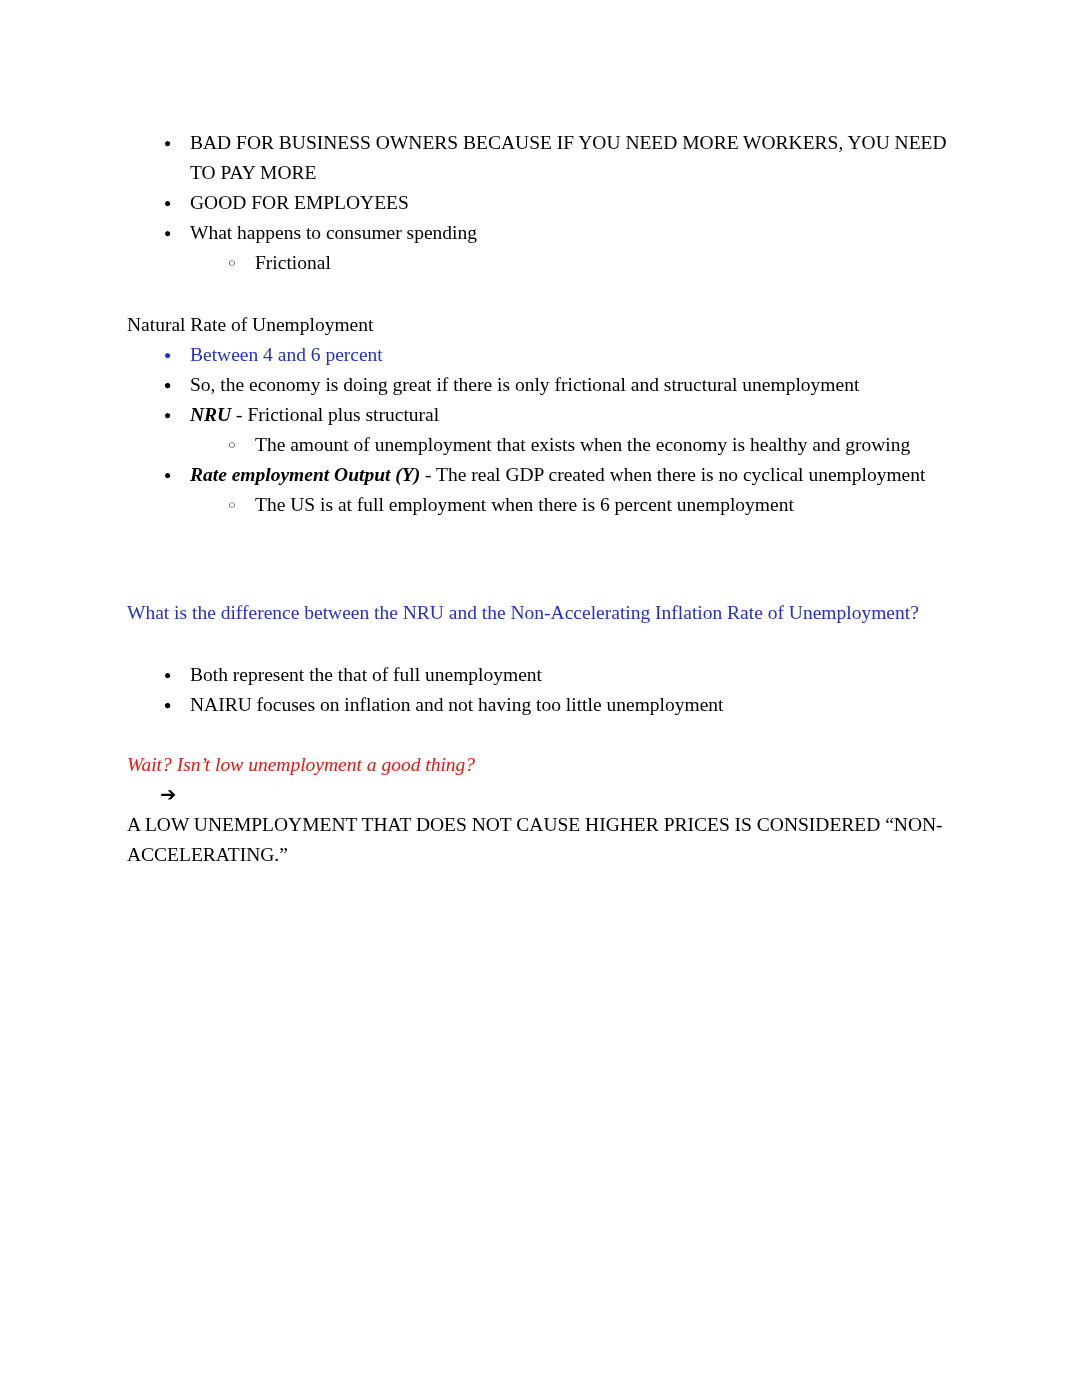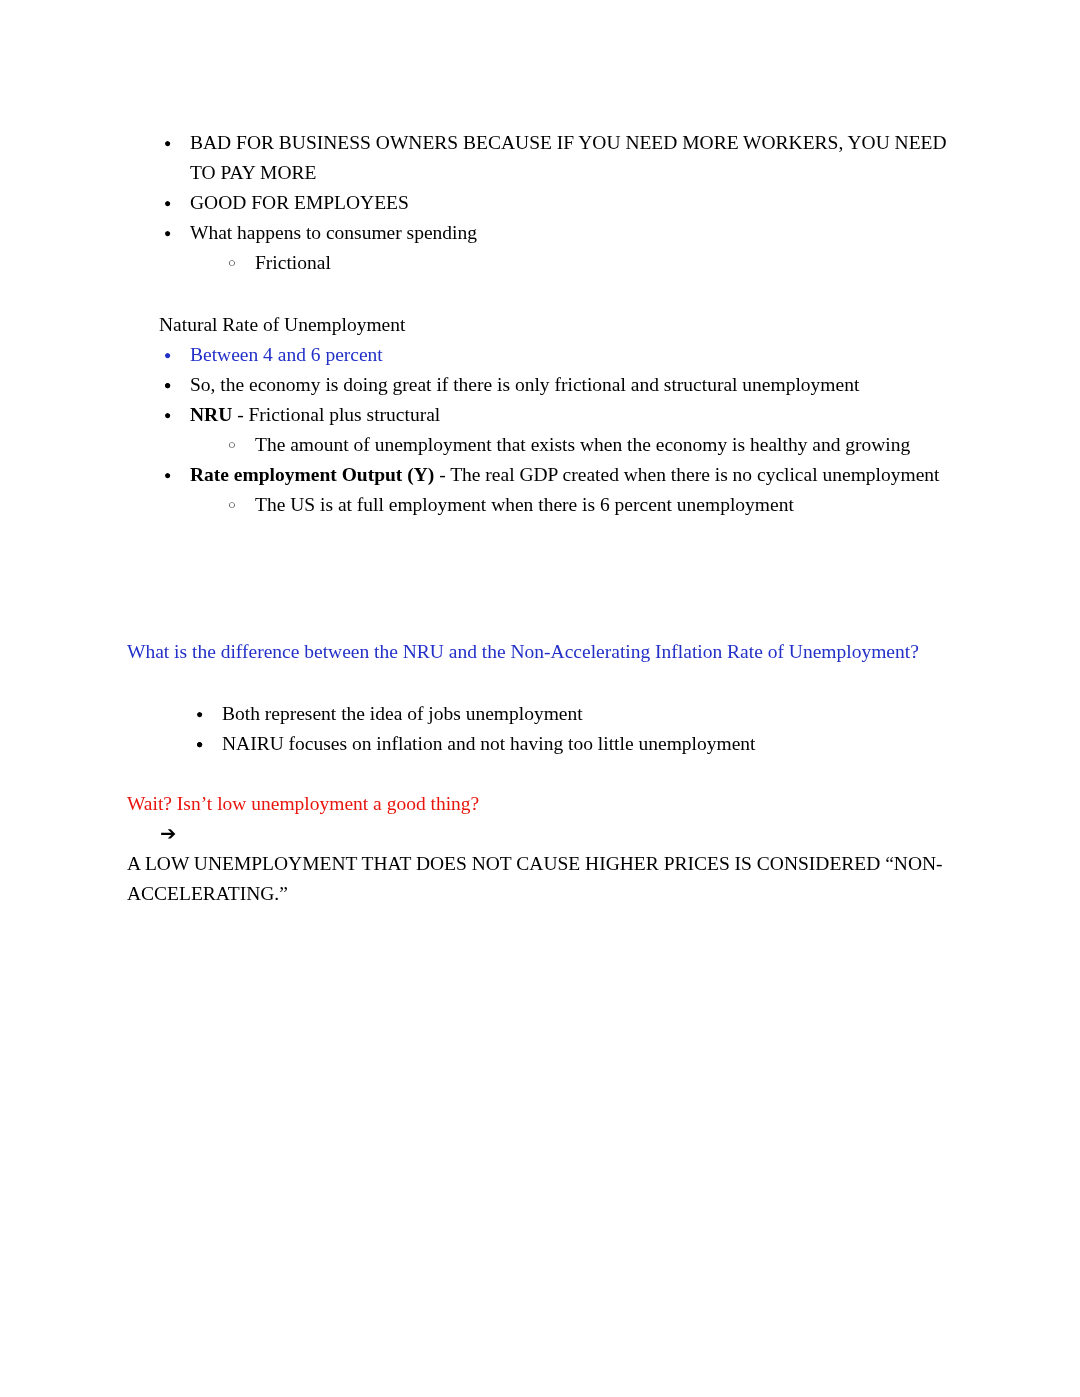--- a/index.html
+++ b/index.html
@@ -19,26 +19,26 @@
   ul { list-style: none; }
   .li { position: relative; }
   .l1 { padding-left: 63px; }
   .l1 > .mk { position: absolute; left: 37px; top: 0; }
   .l2 { padding-left: 128px; }
   .l2 > .mk { position: absolute; left: 101px; top: 0; }
   .mk { display: inline-block; line-height: 30px; }
   .mk.disc { font-size: 12px; }
   .mk.circle { font-size: 13px; }
   .mk.arrow { font-size: 19.5px; left: 33px; }
-  b { font-weight: 700; }
+  b { font-weight: 700; font-style: italic; }
   .blue { color: var(--blue, #2230c8); }
-  .red { color: var(--red, #e8150d); }
+  .red { color: var(--red, #e8150d); font-style: italic; }
   .gap-s { margin-top: 30px; }
-  .gap-m { margin-top: 32px; margin-left: 32px; }
-  .gap-l { margin-top: 117px; }
+  .gap-m { margin-top: 32px; }
+  .gap-l { margin-top: 78px; }
   .para { max-width: 826px; }
 </style>
 </head>
 <body>
 
 <div class="page">
 
   <ul>
     <li class="li l1">
       <span class="mk disc">●</span>
@@ -89,21 +89,21 @@
       <span class="mk circle">○</span>
       <span class="txt">The US is at full employment when there is 6 percent unemployment</span>
     </li>
   </ul>
 
   <p class="para blue gap-l">What is the difference between the NRU and the Non-Accelerating Inflation Rate of Unemployment?</p>
 
   <ul class="gap-m">
     <li class="li l1">
       <span class="mk disc">●</span>
-      <span class="txt">Both represent the idea of jobs unemployment</span>
+      <span class="txt">Both represent the that of full unemployment</span>
     </li>
     <li class="li l1">
       <span class="mk disc">●</span>
     </li>
     <li class="li l1">
       <span class="mk disc">●</span>
       <span class="txt">NAIRU focuses on inflation and not having too little unemployment</span>
     </li>
   </ul>
 

